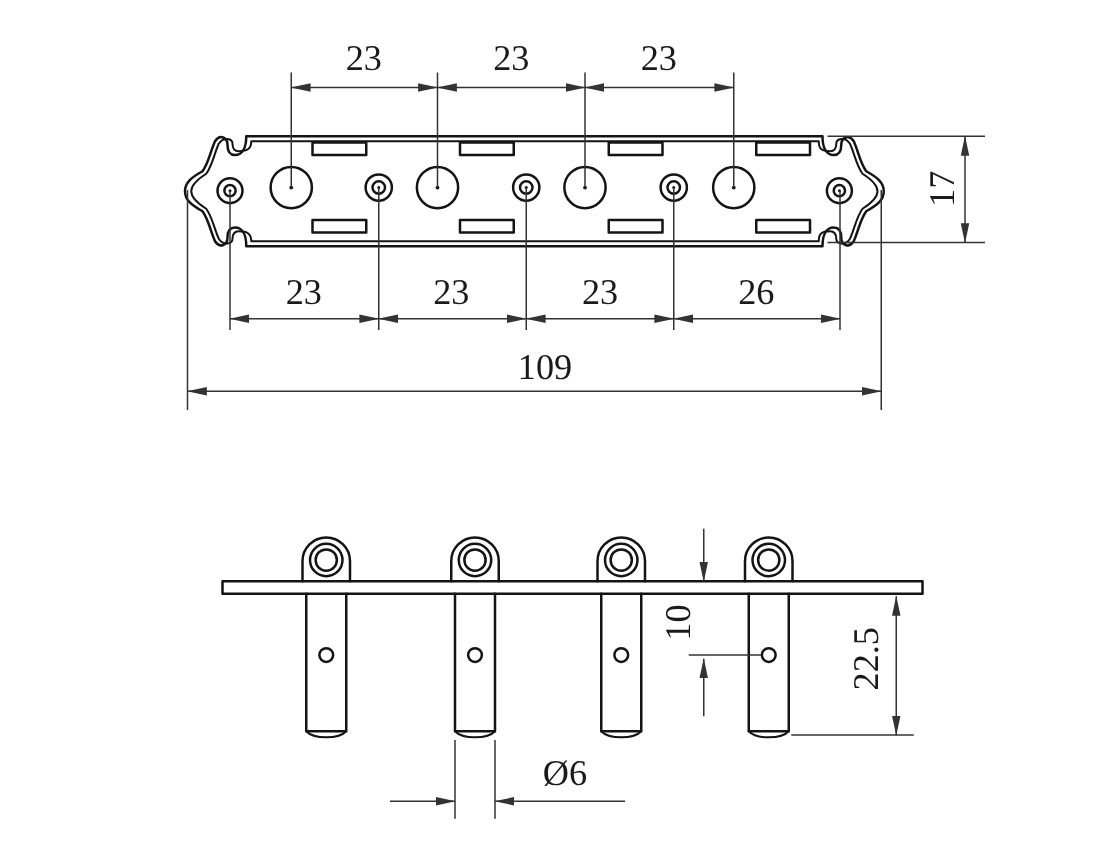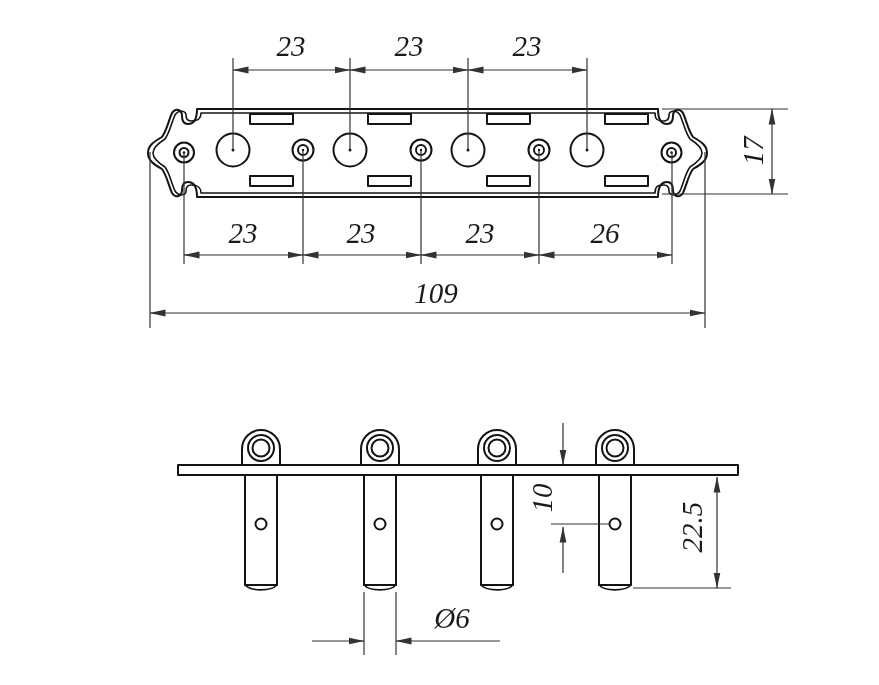--- a/index.html
+++ b/index.html
@@ -7,21 +7,20 @@
     padding: 0;
     background: #ffffff;
     font-family: "Liberation Serif", serif;
   }
   .stage {
     position: relative;
     width: 879px;
     height: 685px;
     background: #ffffff;
     overflow: hidden;
-    font-style: italic;
   }
   svg { display: block; }
   .dimtext {
     font-family: "Liberation Serif", serif;
     font-size: 29px;
     stroke: none;
   }
 </style>
 </head>
 <body>

